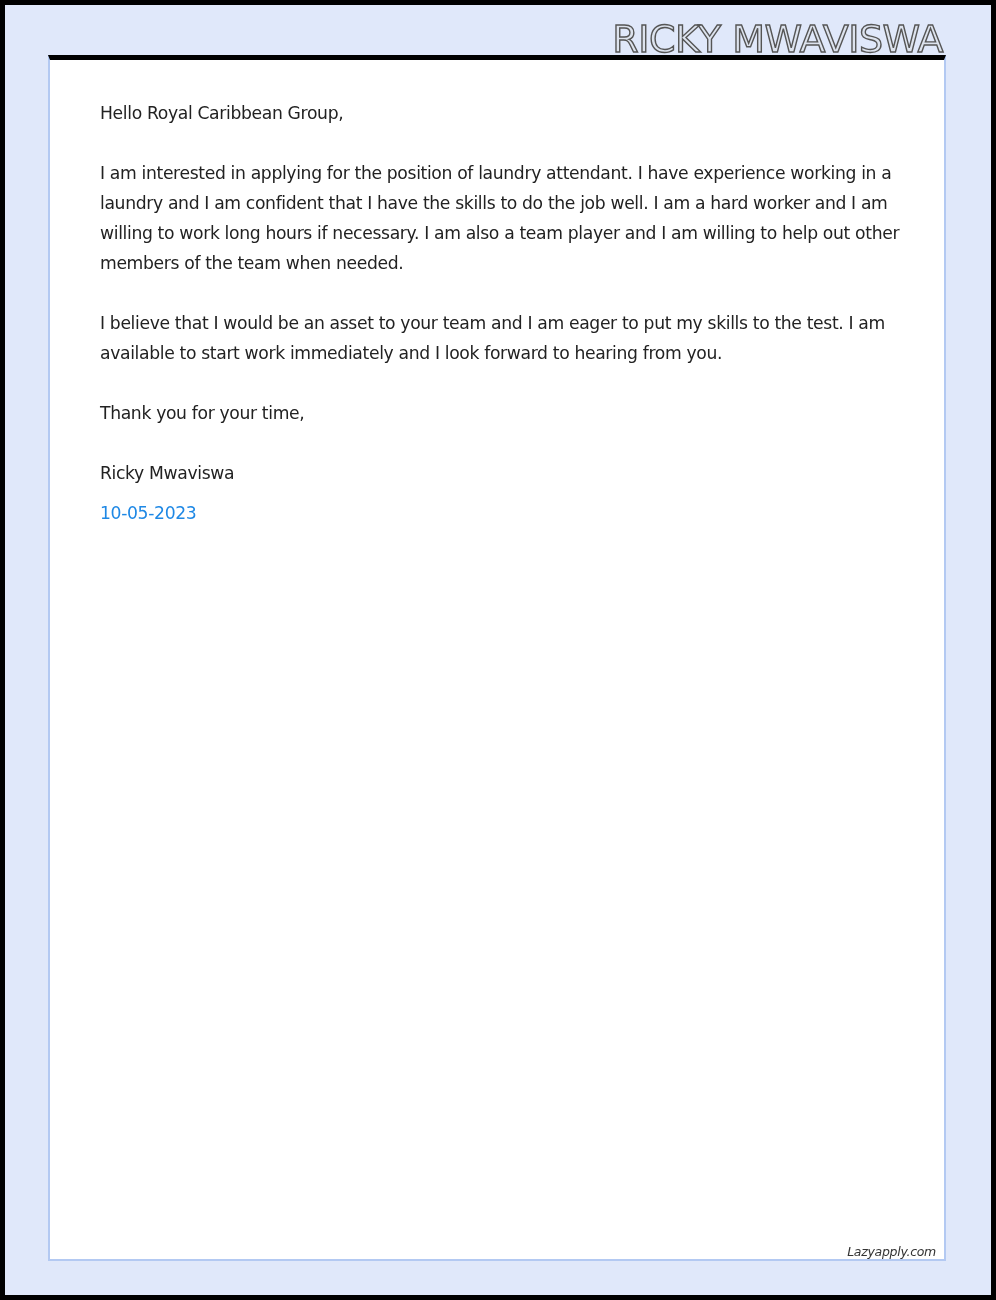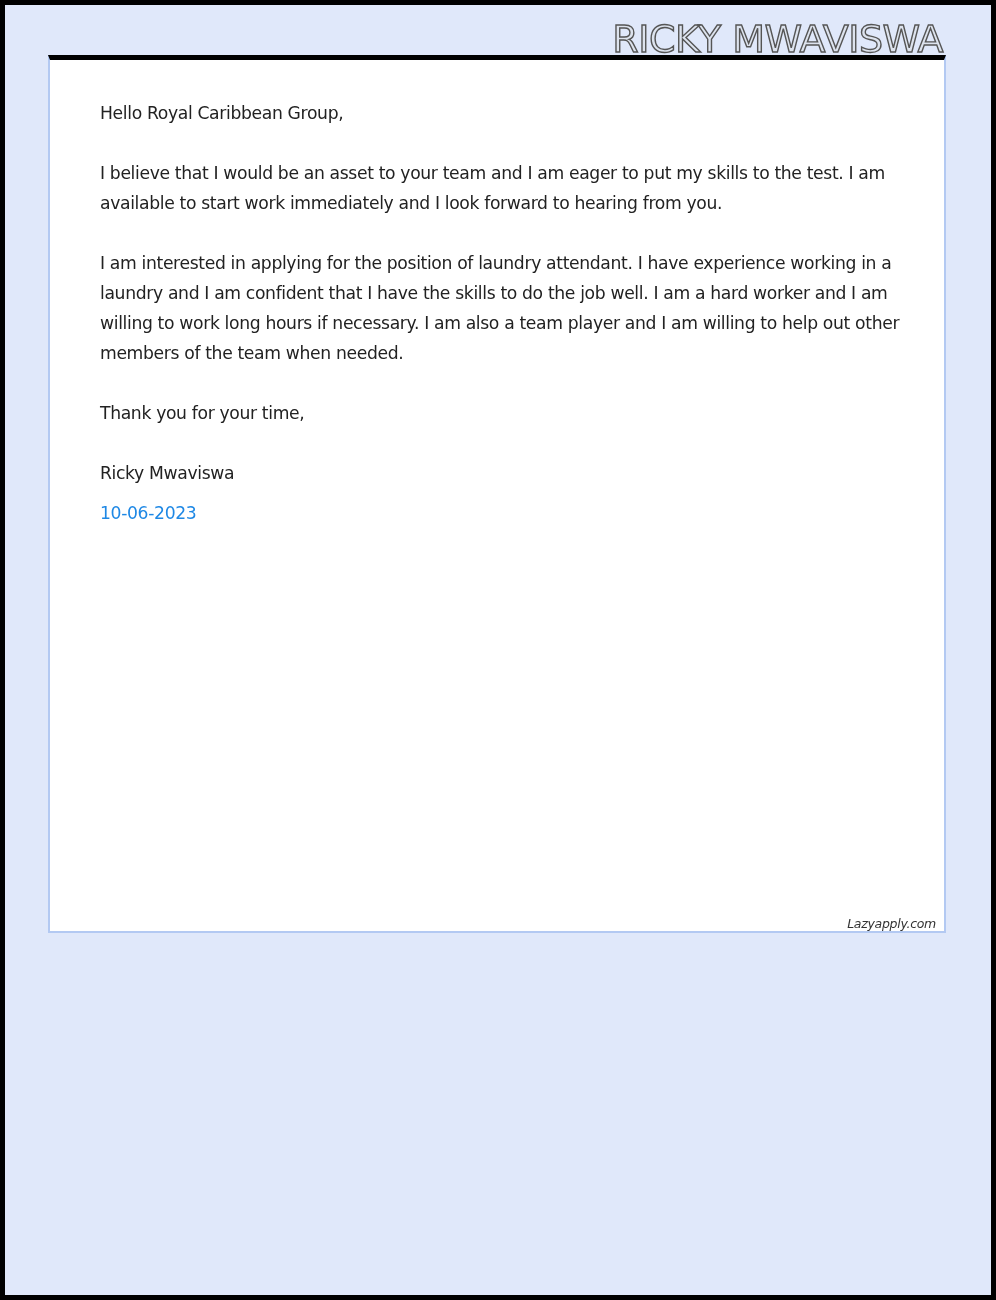--- a/index.html
+++ b/index.html
@@ -27,21 +27,21 @@
       color: #dde3ee;
       -webkit-text-stroke: 1.4px #555;
       line-height: 48px;
       white-space: nowrap;
     }
     .page {
       position: absolute;
       left: 43px;
       top: 50px;
       width: 898px;
-      height: 878px;
+      height: 1206px;
       box-sizing: border-box;
       background: #fff;
       border-left: 2px solid #b3c9f2;
       border-right: 2px solid #b3c9f2;
       border-bottom: 2px solid #b3c9f2;
       border-top: 5px solid #000;
     }
     .letter {
       position: absolute;
       left: 50px;
@@ -73,20 +73,20 @@
     }
   </style>
 </head>
 <body>
 
 <div class="name-header">RICKY MWAVISWA</div>
 
 <div class="page">
   <div class="letter">
     <p>Hello Royal Caribbean Group,</p>
+    <p>I am interested in applying for the position of laundry attendant. I have experience working in a laundry and I am confident that I have the skills to do the job well. I am a hard worker and I am willing to work long hours if necessary. I am also a team player and I am willing to help out other members of the team when needed.</p>
     <p>I believe that I would be an asset to your team and I am eager to put my skills to the test. I am available to start work immediately and I look forward to hearing from you.</p>
-    <p>I am interested in applying for the position of laundry attendant. I have experience working in a laundry and I am confident that I have the skills to do the job well. I am a hard worker and I am willing to work long hours if necessary. I am also a team player and I am willing to help out other members of the team when needed.</p>
     <p class="closing">Thank you for your time,</p>
     <p class="signature">Ricky Mwaviswa</p>
-    <p class="date">10-06-2023</p>
+    <p class="date">10-05-2023</p>
   </div>
   <div class="footer-brand">Lazyapply.com</div>
 </div>
 
 </body></html>

